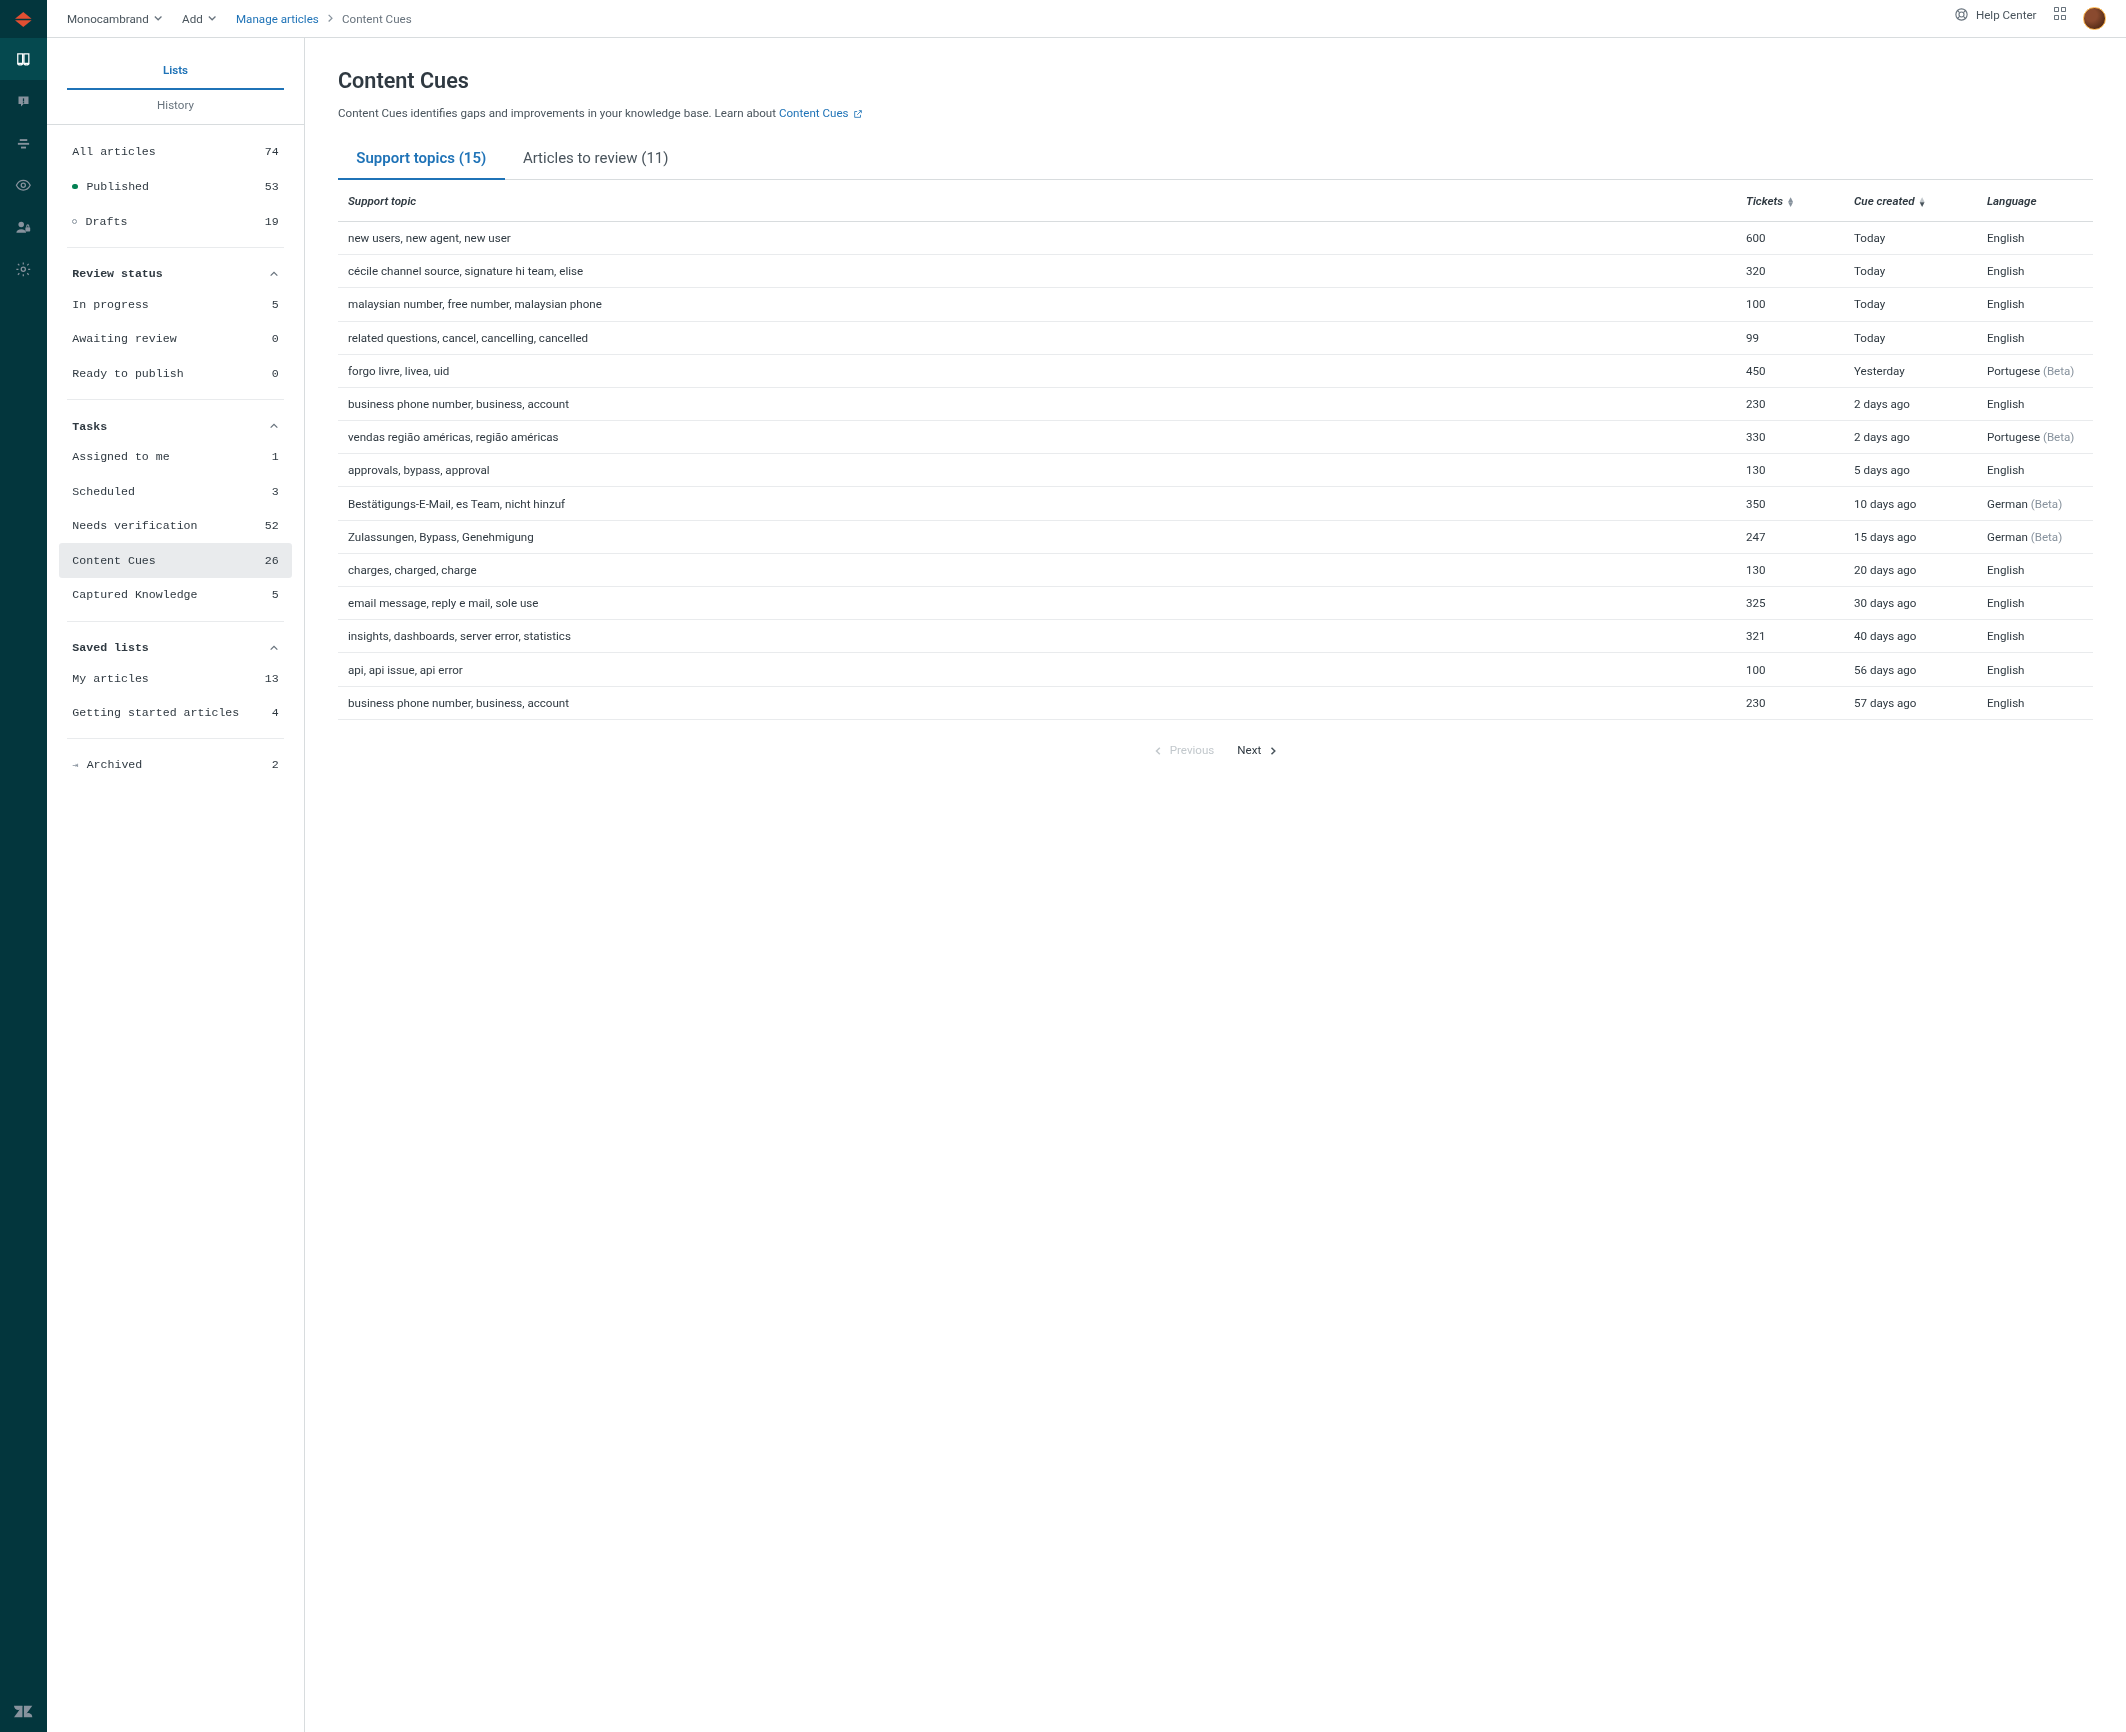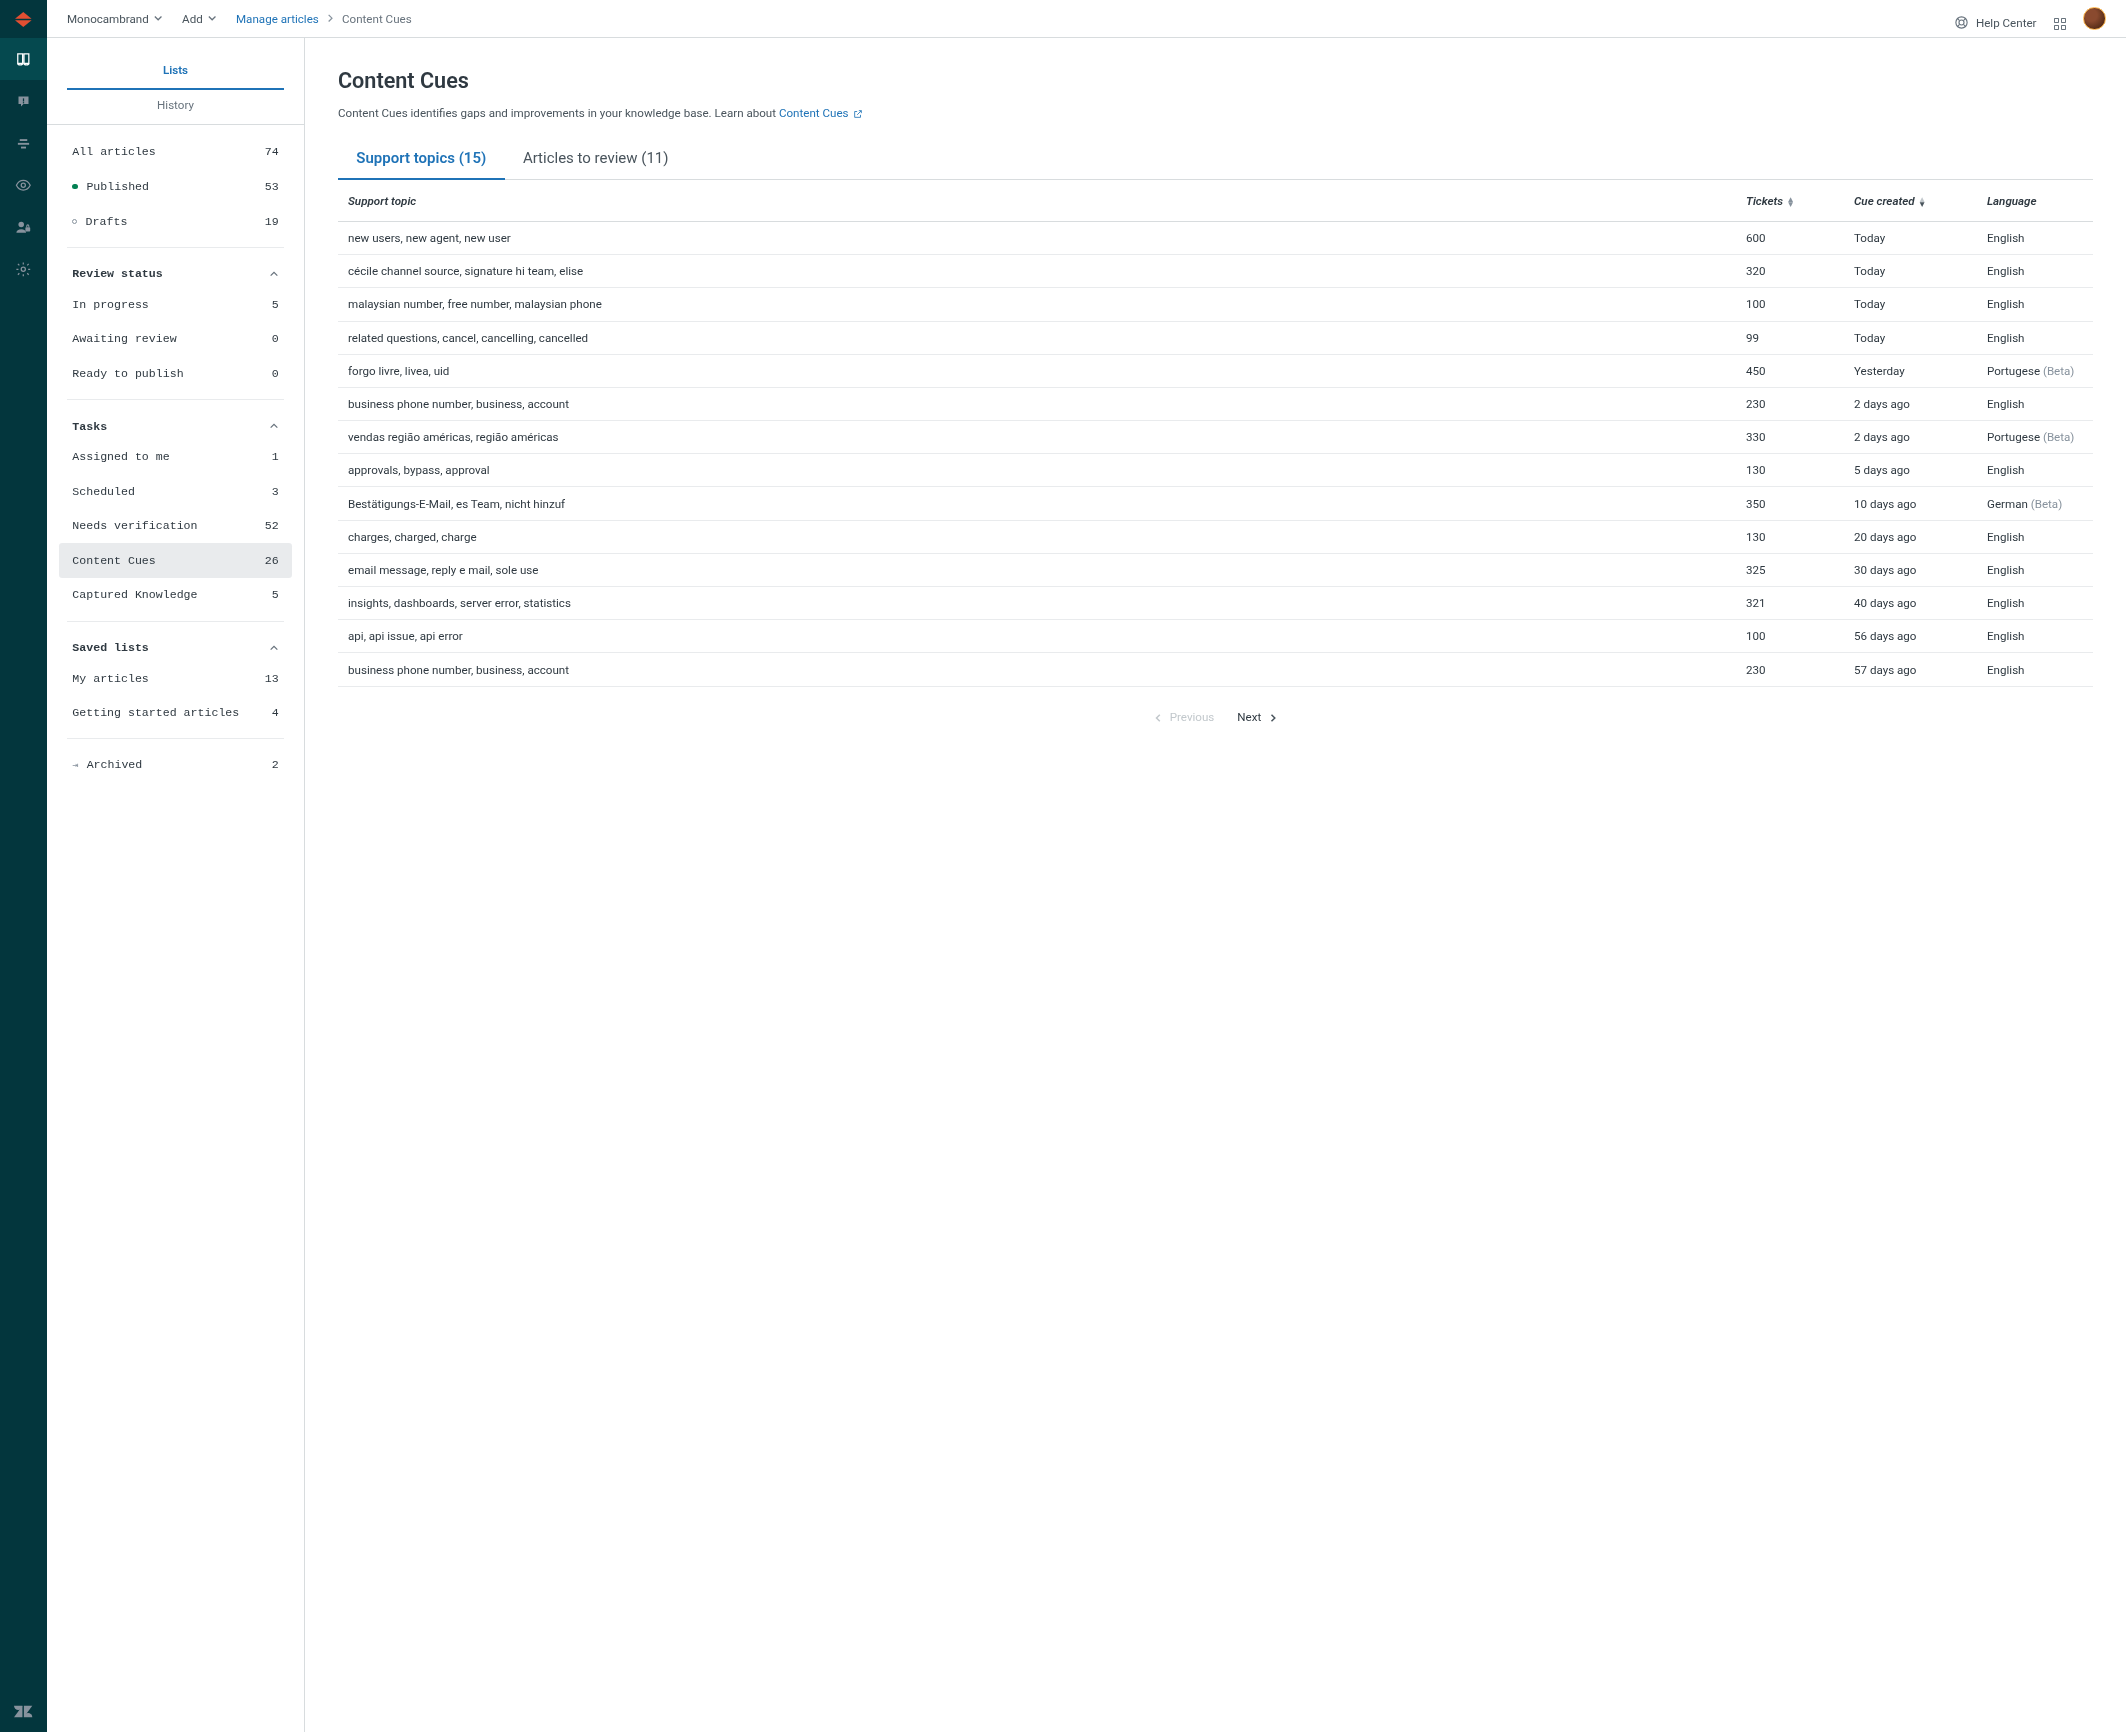--- a/index.html
+++ b/index.html
@@ -10,21 +10,21 @@
 .rail-item { width: 47px; height: 42px; display:flex;align-items:center;justify-content:center; color:#87929d; cursor:pointer; }
 .rail-item.active { background:#05494f; color:#fff; }
 .rail-spacer { flex:1; }
 .main { flex:1; display:flex; flex-direction:column; }
 .topbar { height:38px; border-bottom:0.8px solid #d8dcde; display:flex; align-items:center; padding:0 20px; }
 .tb-left { display:flex; align-items:center; gap:20px; }
 .tb-item { display:flex; align-items:center; gap:5px; color:#49545c; cursor:pointer; font-size:11.6px; }
 .tb-breadcrumb { display:flex; align-items:center; gap:8.3px; }
 .tb-link { color:#1f73b7; }
 .tb-muted { color:#68737d; }
-.tb-right { margin-left:auto; display:flex; align-items:flex-end; gap:17px; }
+.tb-right { margin-left:auto; display:flex; align-items:flex-start; gap:17px; }
 .help-center { display:flex; align-items:center; gap:6.6px; color:#49545c; }
 .avatar { width:23px; height:23px; border-radius:50%; background: radial-gradient(circle at 35% 35%, #8a4a2f 30%, #5b2f1a 70%); border:1.7px solid #ffb648; }
 .apps-grid { display:grid; grid-template-columns:repeat(2,5px); grid-template-rows:repeat(2,5px); gap:2.5px; }
 .apps-grid span { border:1.2px solid #68737d; border-radius:0.8px; }
 .body { flex:1; display:flex; }
 .sidebar { width:258px; border-right:0.8px solid #d8dcde; padding:0 0 16.6px 0; overflow:auto; }
 .tabs { display:flex; border-bottom:0.8px solid #d8dcde; margin:16.6px 0 0 0; padding:0 20px;flex-direction:column; }
 .tab { flex:1; text-align:center; padding:8.3px 0 11.6px 0; color:#68737d; cursor:pointer; font-size:11.6px; }
 .tab.active { color:#1f73b7; font-weight:600; border-bottom:2.5px solid #1f73b7; margin-bottom:-0.8px; }
 .section { padding:0 12px;font-family:Liberation Mono, monospace; }
@@ -350,20 +350,26 @@
                 <td>5 days ago</td>
                 <td>English</td>
               </tr>
               <tr>
                 <td>Bestätigungs-E-Mail, es Team, nicht hinzuf</td>
                 <td>350</td>
                 <td>10 days ago</td>
                 <td>German <span class="beta">(Beta)</span></td>
               </tr>
               <tr>
+                <td>Zulassungen, Bypass, Genehmigung</td>
+                <td>247</td>
+                <td>15 days ago</td>
+                <td>German <span class="beta">(Beta)</span></td>
+              </tr>
+              <tr>
                 <td>charges, charged, charge</td>
                 <td>130</td>
                 <td>20 days ago</td>
                 <td>English</td>
               </tr>
               <tr>
                 <td>email message, reply e mail, sole use</td>
                 <td>325</td>
                 <td>30 days ago</td>
                 <td>English</td>

